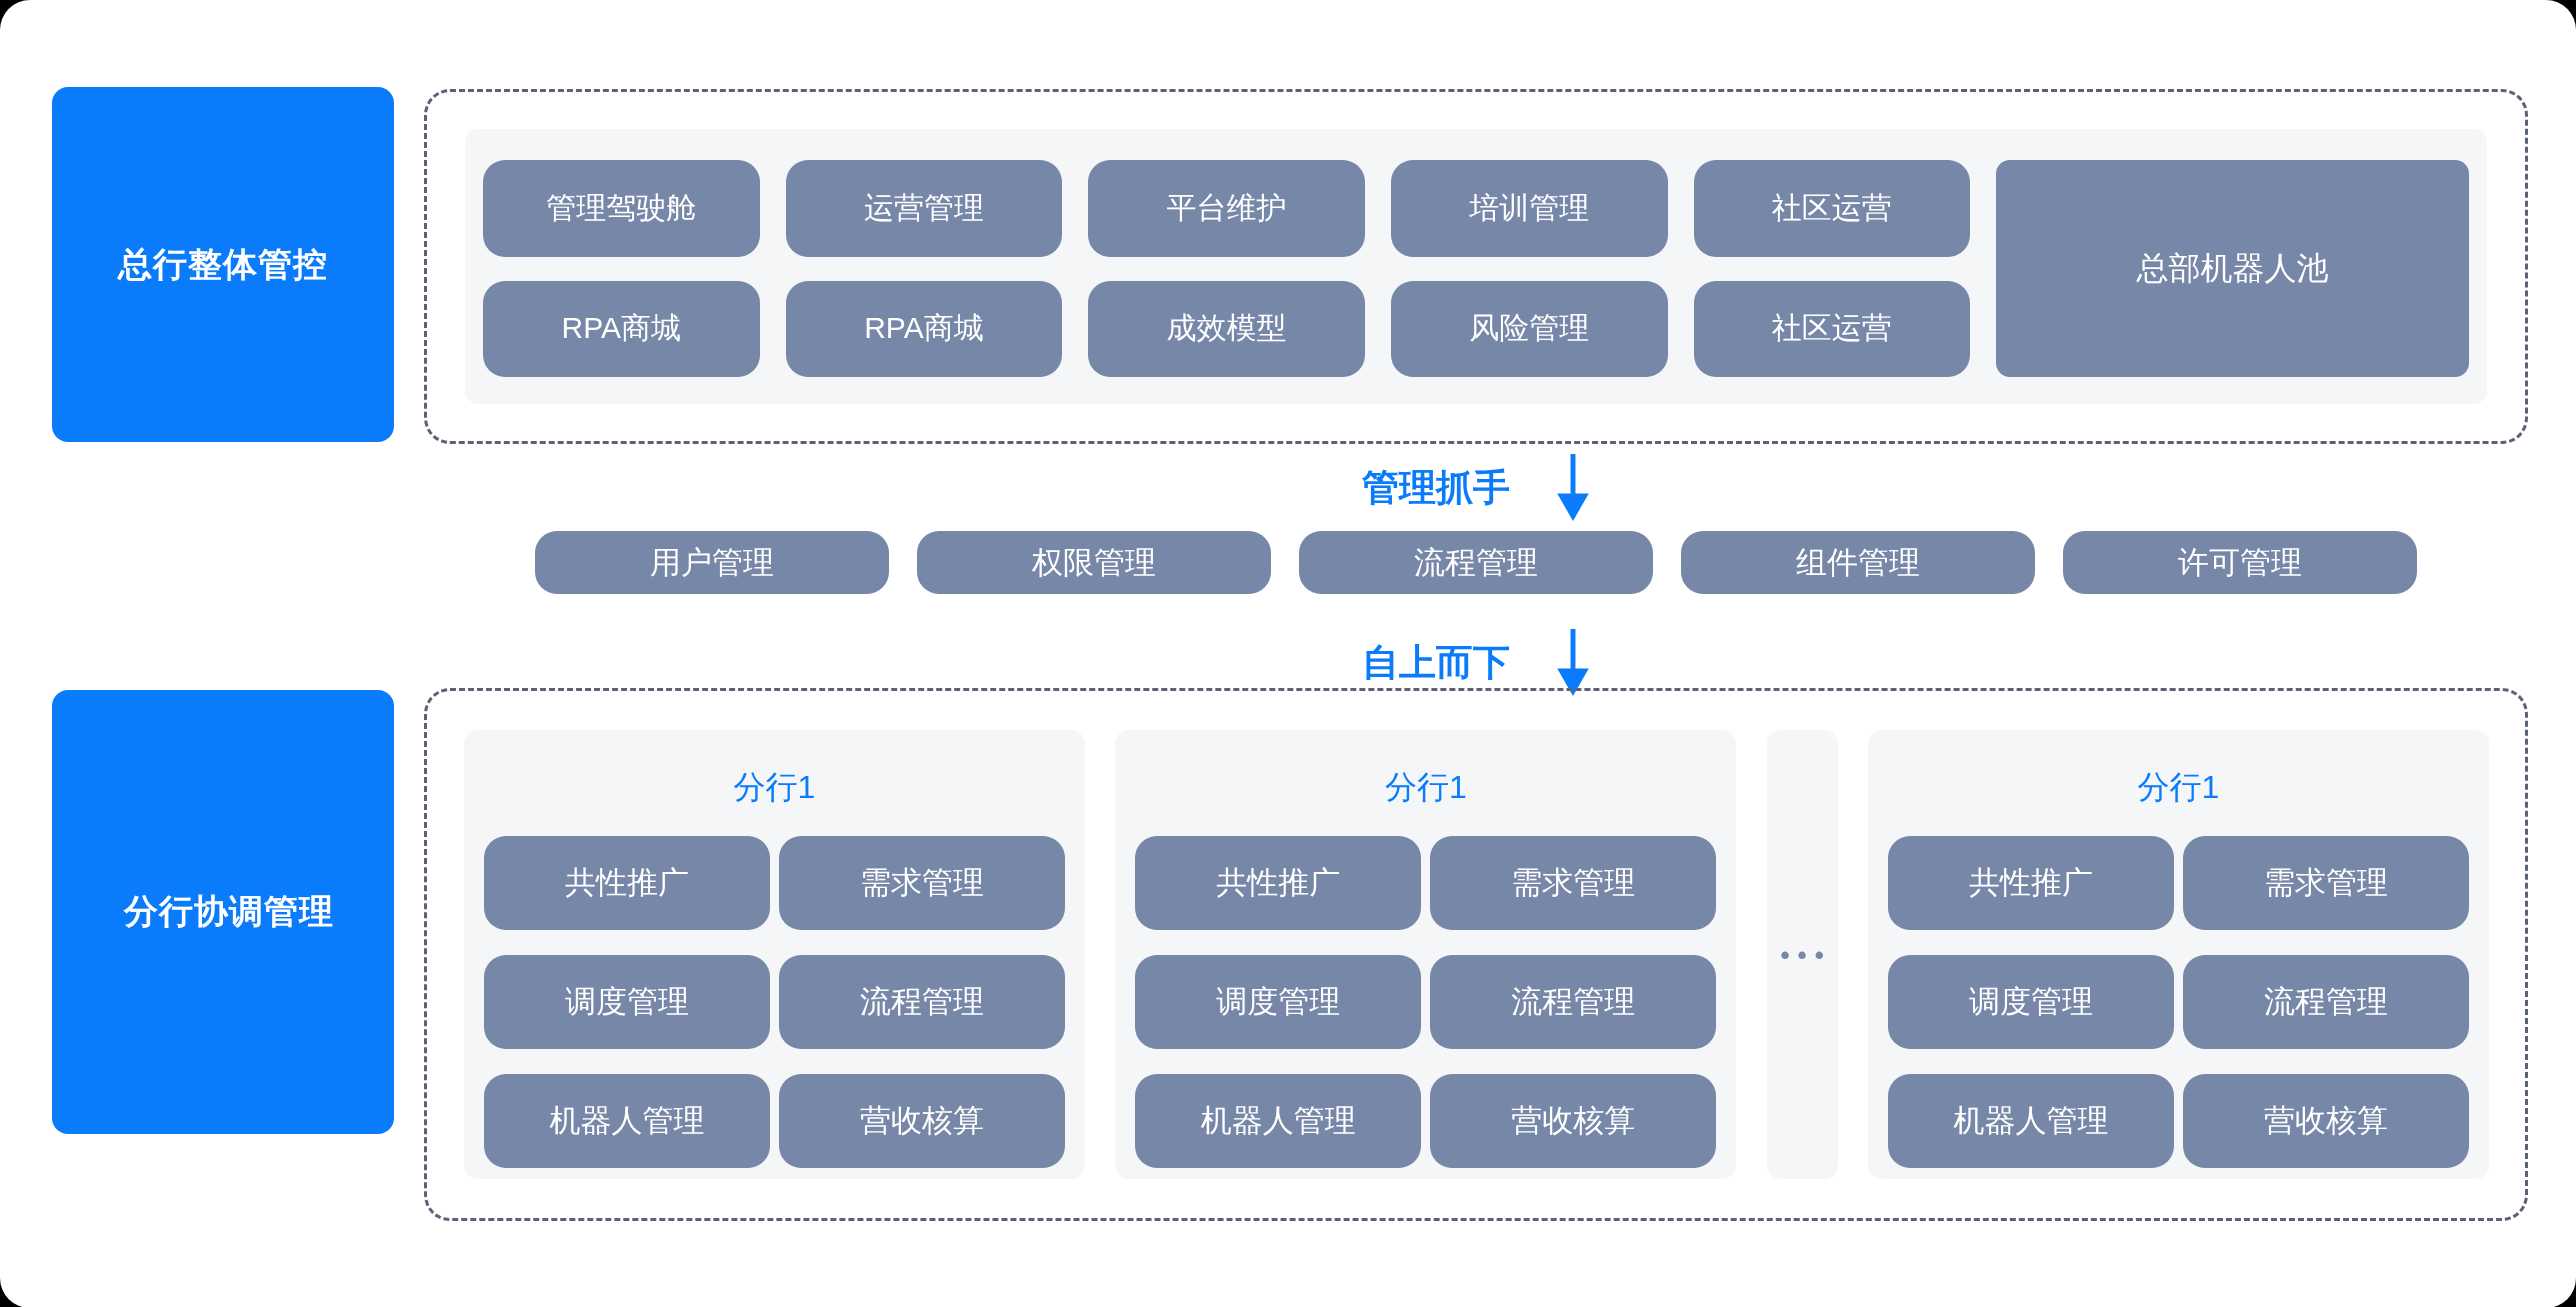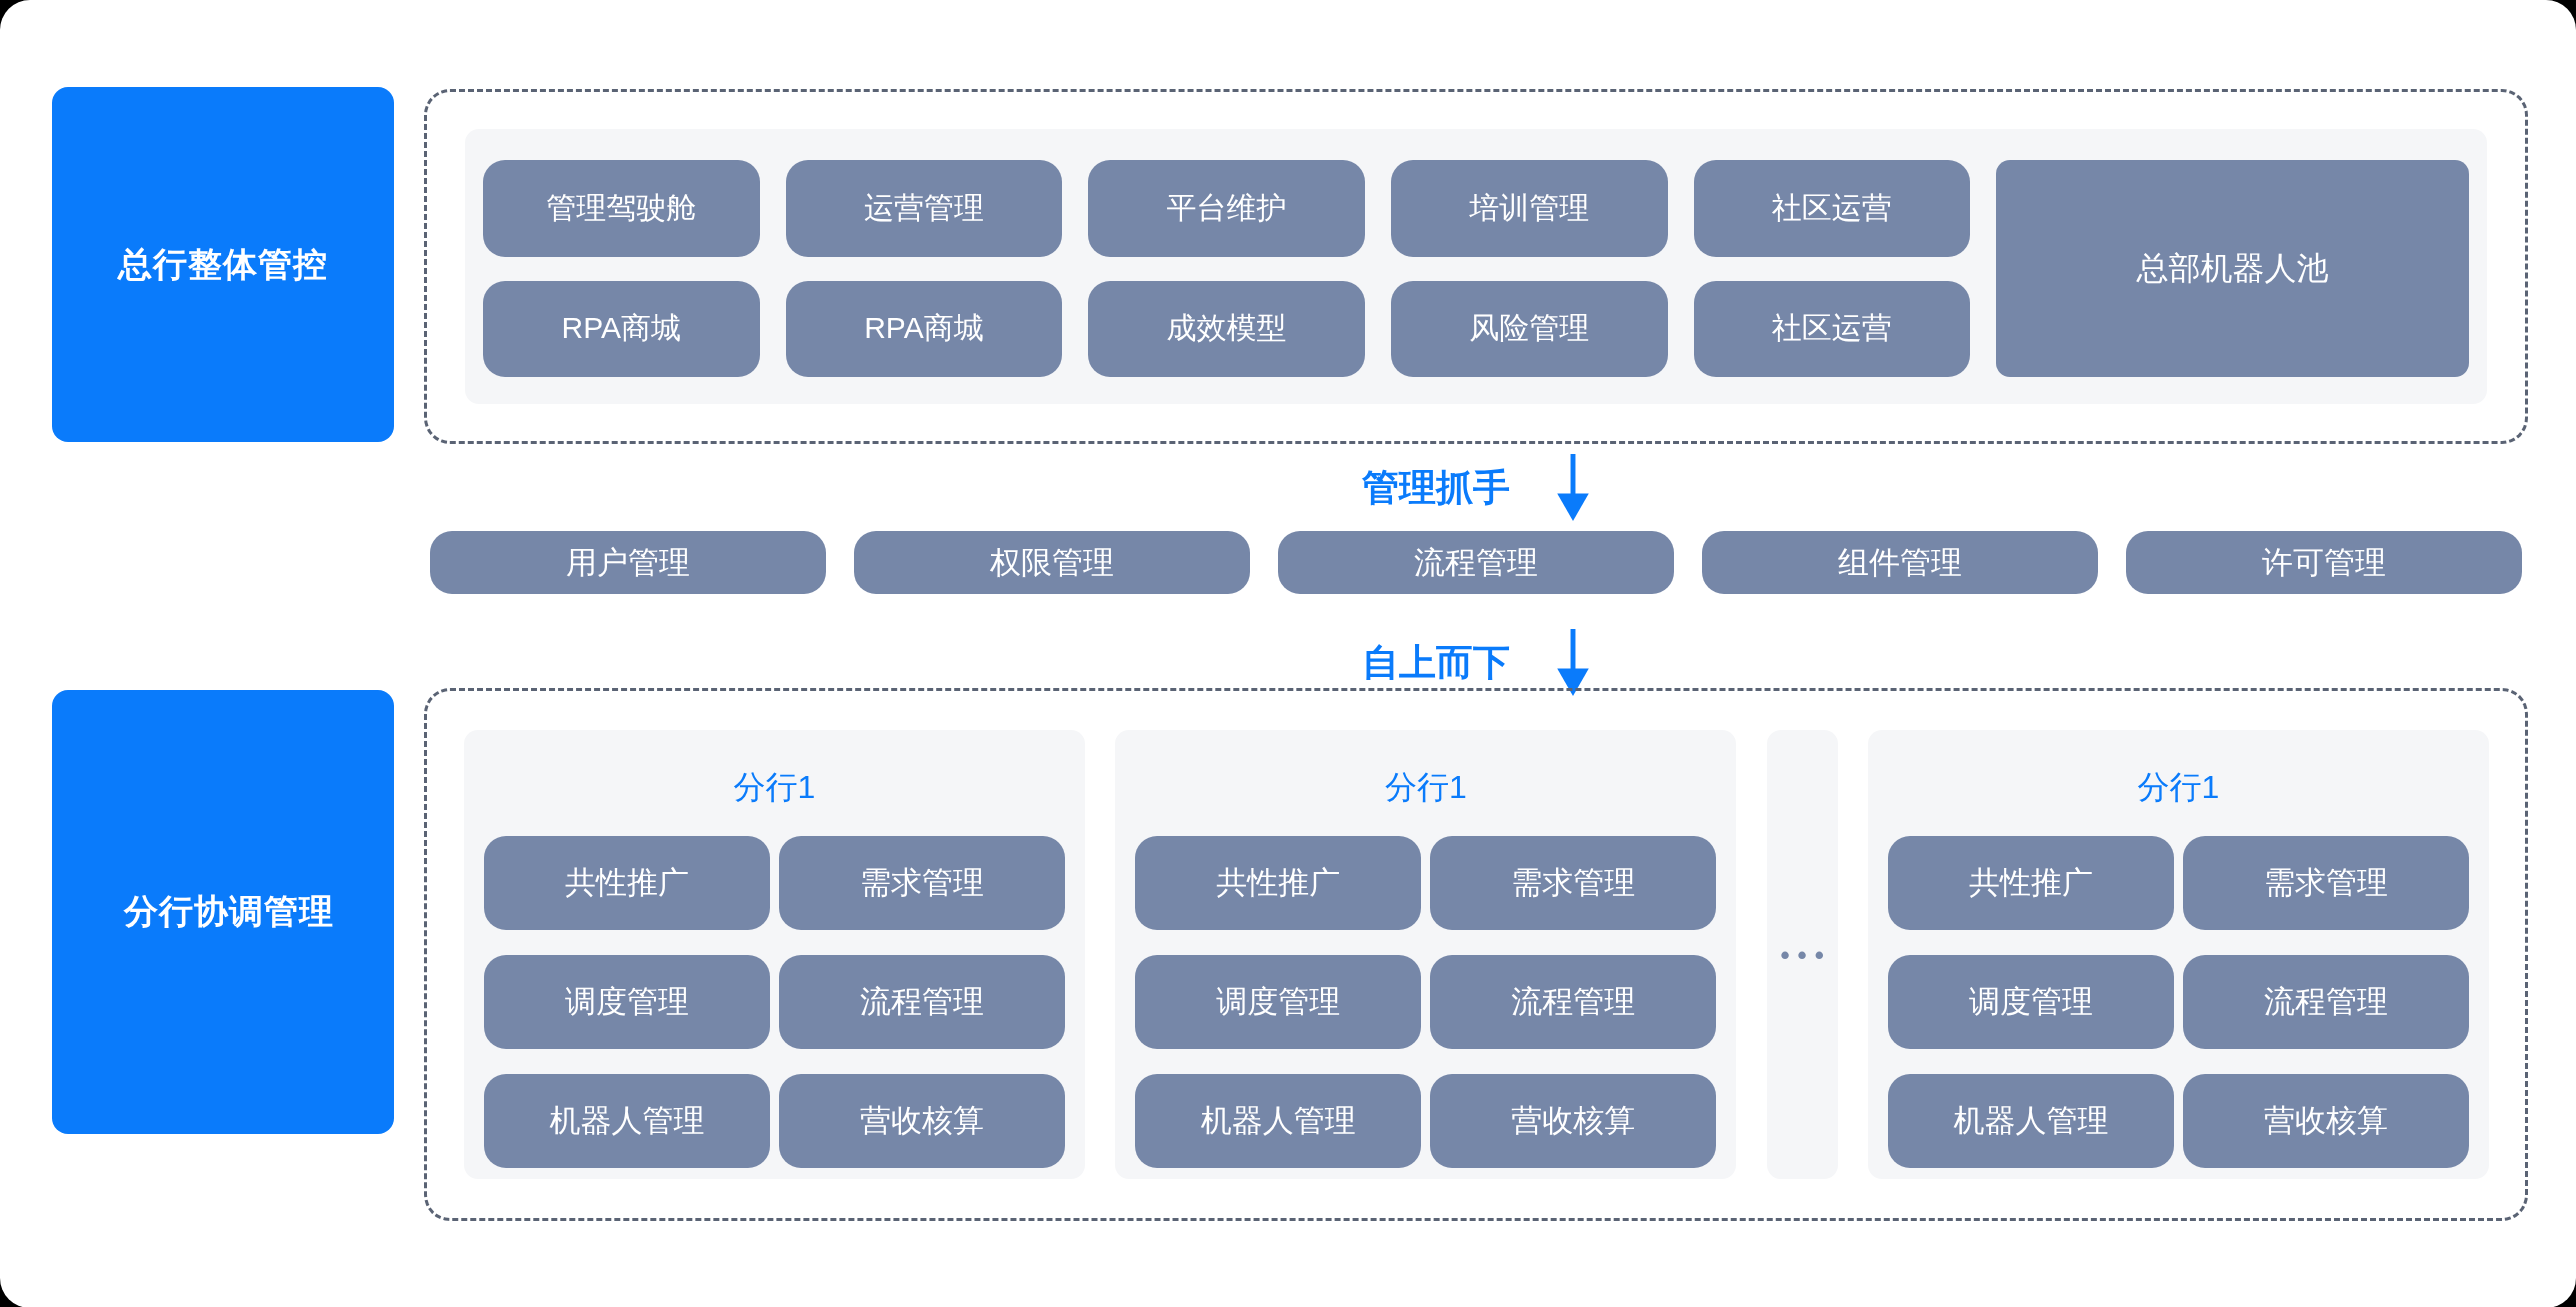--- a/index.html
+++ b/index.html
@@ -61,21 +61,21 @@
   }
   #flow-top { top: 444px; height: 87px; }
   #flow-bottom { top: 616px; height: 93px; }
   .flow-label { color: #0a7bfb; font-size: 37px; font-weight: bold; }
   .arrow { display: flex; align-items: center; }
 
   .mid-row {
     position: absolute; left: 424px; top: 531px; width: 2104px; height: 63px;
     display: flex; justify-content: center; gap: 28px;
   }
-  .mid-chip { width: 396px; height: 63px; font-size: 31px; }
+  .mid-chip { width: 354px; height: 63px; font-size: 31px; }
 
   
   .branch-row {
     position: absolute; left: 464px; top: 730px; width: 2025px; height: 449px;
     display: flex; justify-content: space-between;
   }
   .branch-card {
     width: 621px; height: 449px;
     background: #f5f6f8; border-radius: 14px;
     padding: 36px 20px 0;

